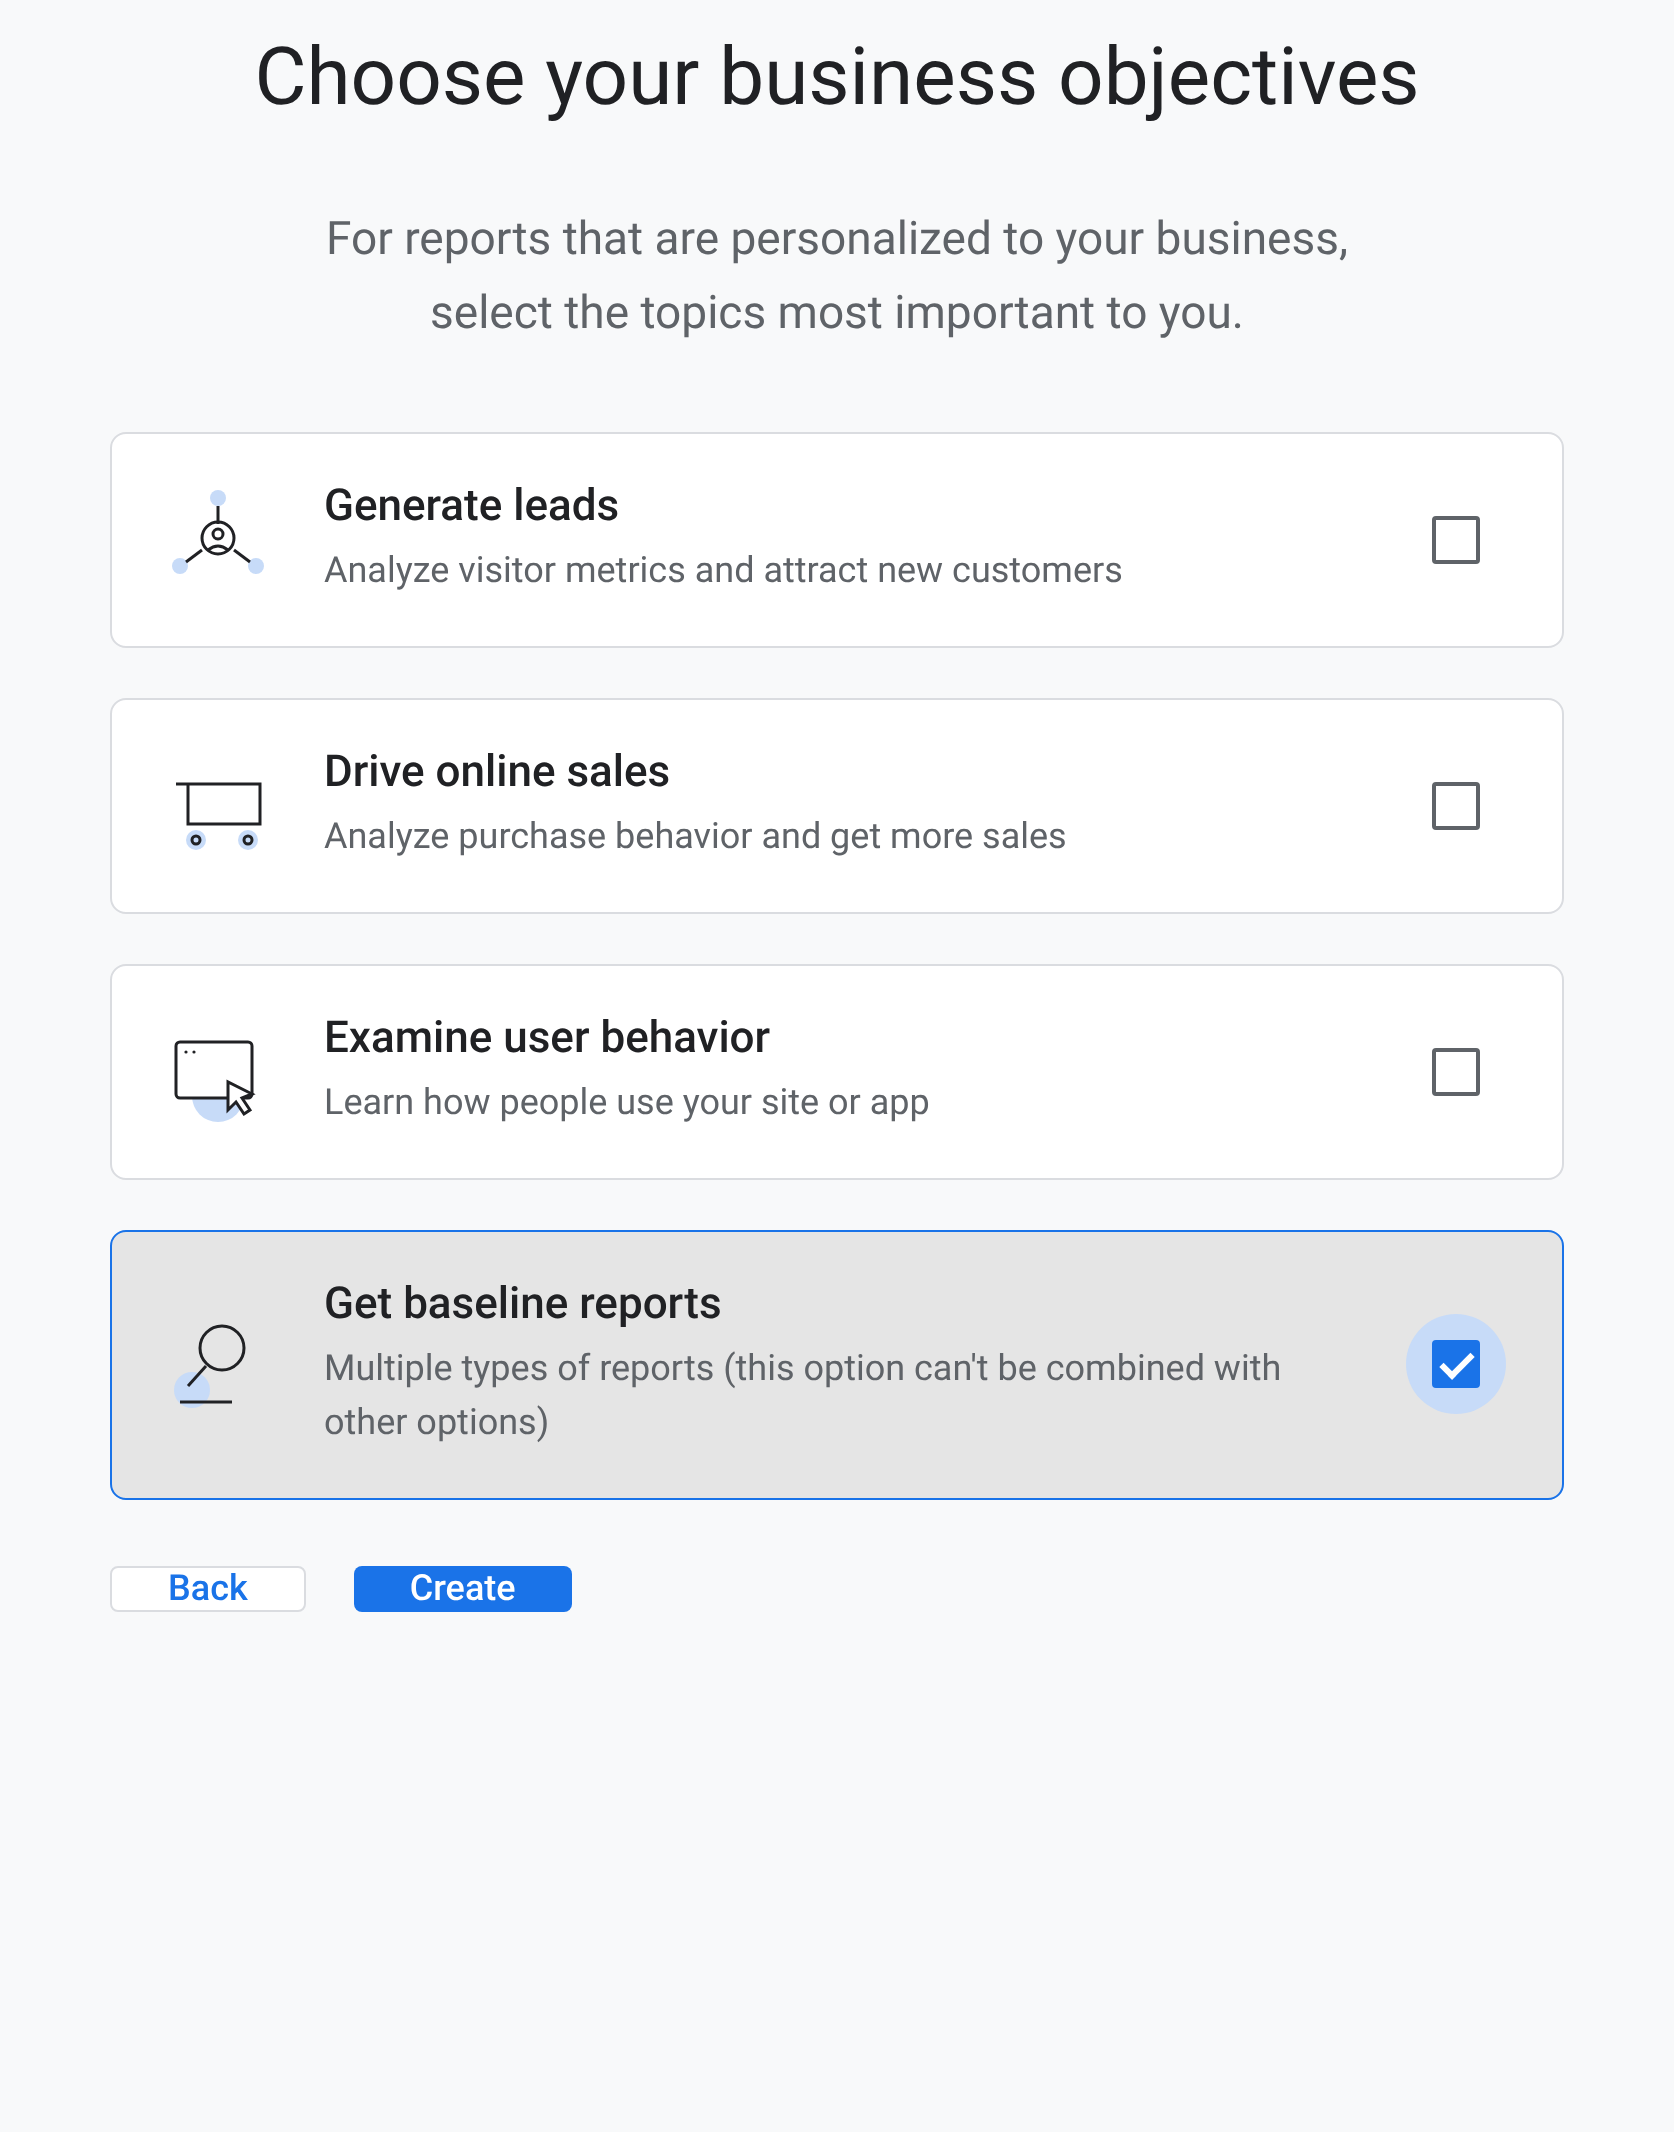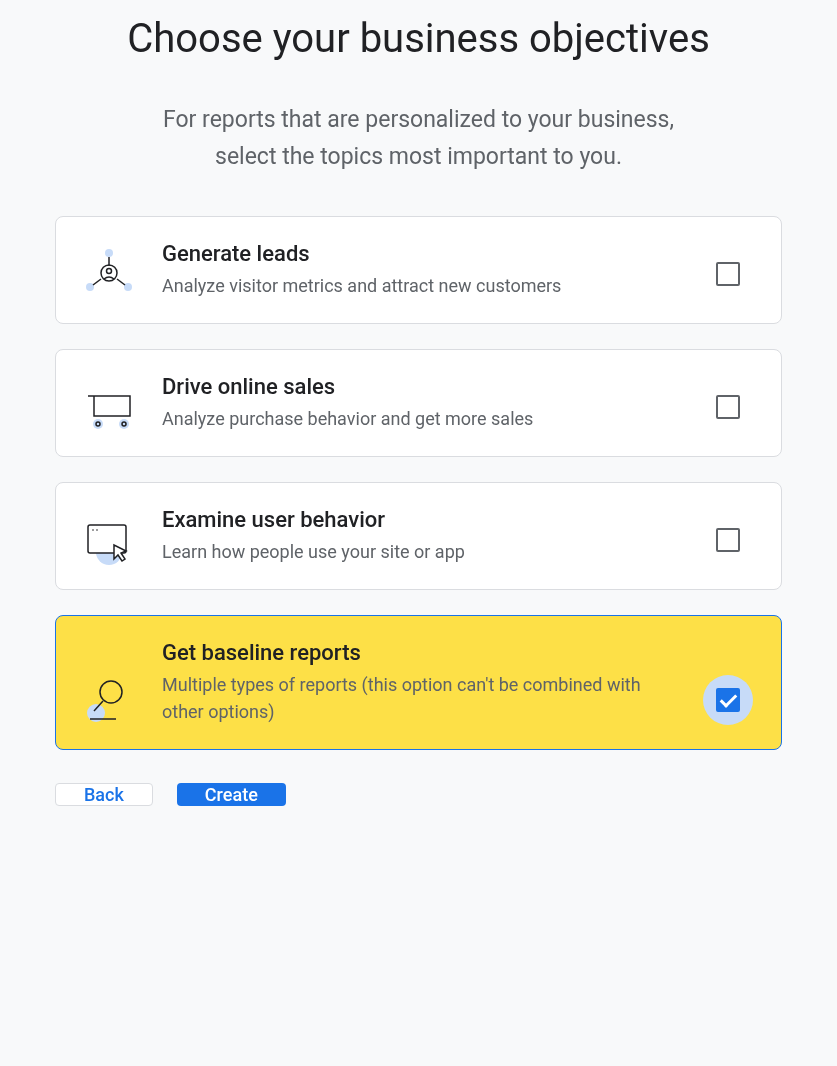--- a/index.html
+++ b/index.html
@@ -36,26 +36,26 @@
       display: flex;
       flex-direction: column;
       gap: 25px;
     }
     .option-card {
       background: #fff;
       border: 1px solid #dadce0;
       border-radius: 8px;
       padding: 24px 28px;
       display: flex;
-      align-items: flex-end;
+      align-items: center;
       gap: 28px;
       cursor: pointer;
     }
     .option-card.selected {
-      background: #fde047;
+      background: #e5e5e5;
       border-color: #1a73e8;
     }
     .icon-wrap {
       width: 50px;
       height: 50px;
       display: flex;
       align-items: center;
       justify-content: center;
       flex-shrink: 0;
     }

